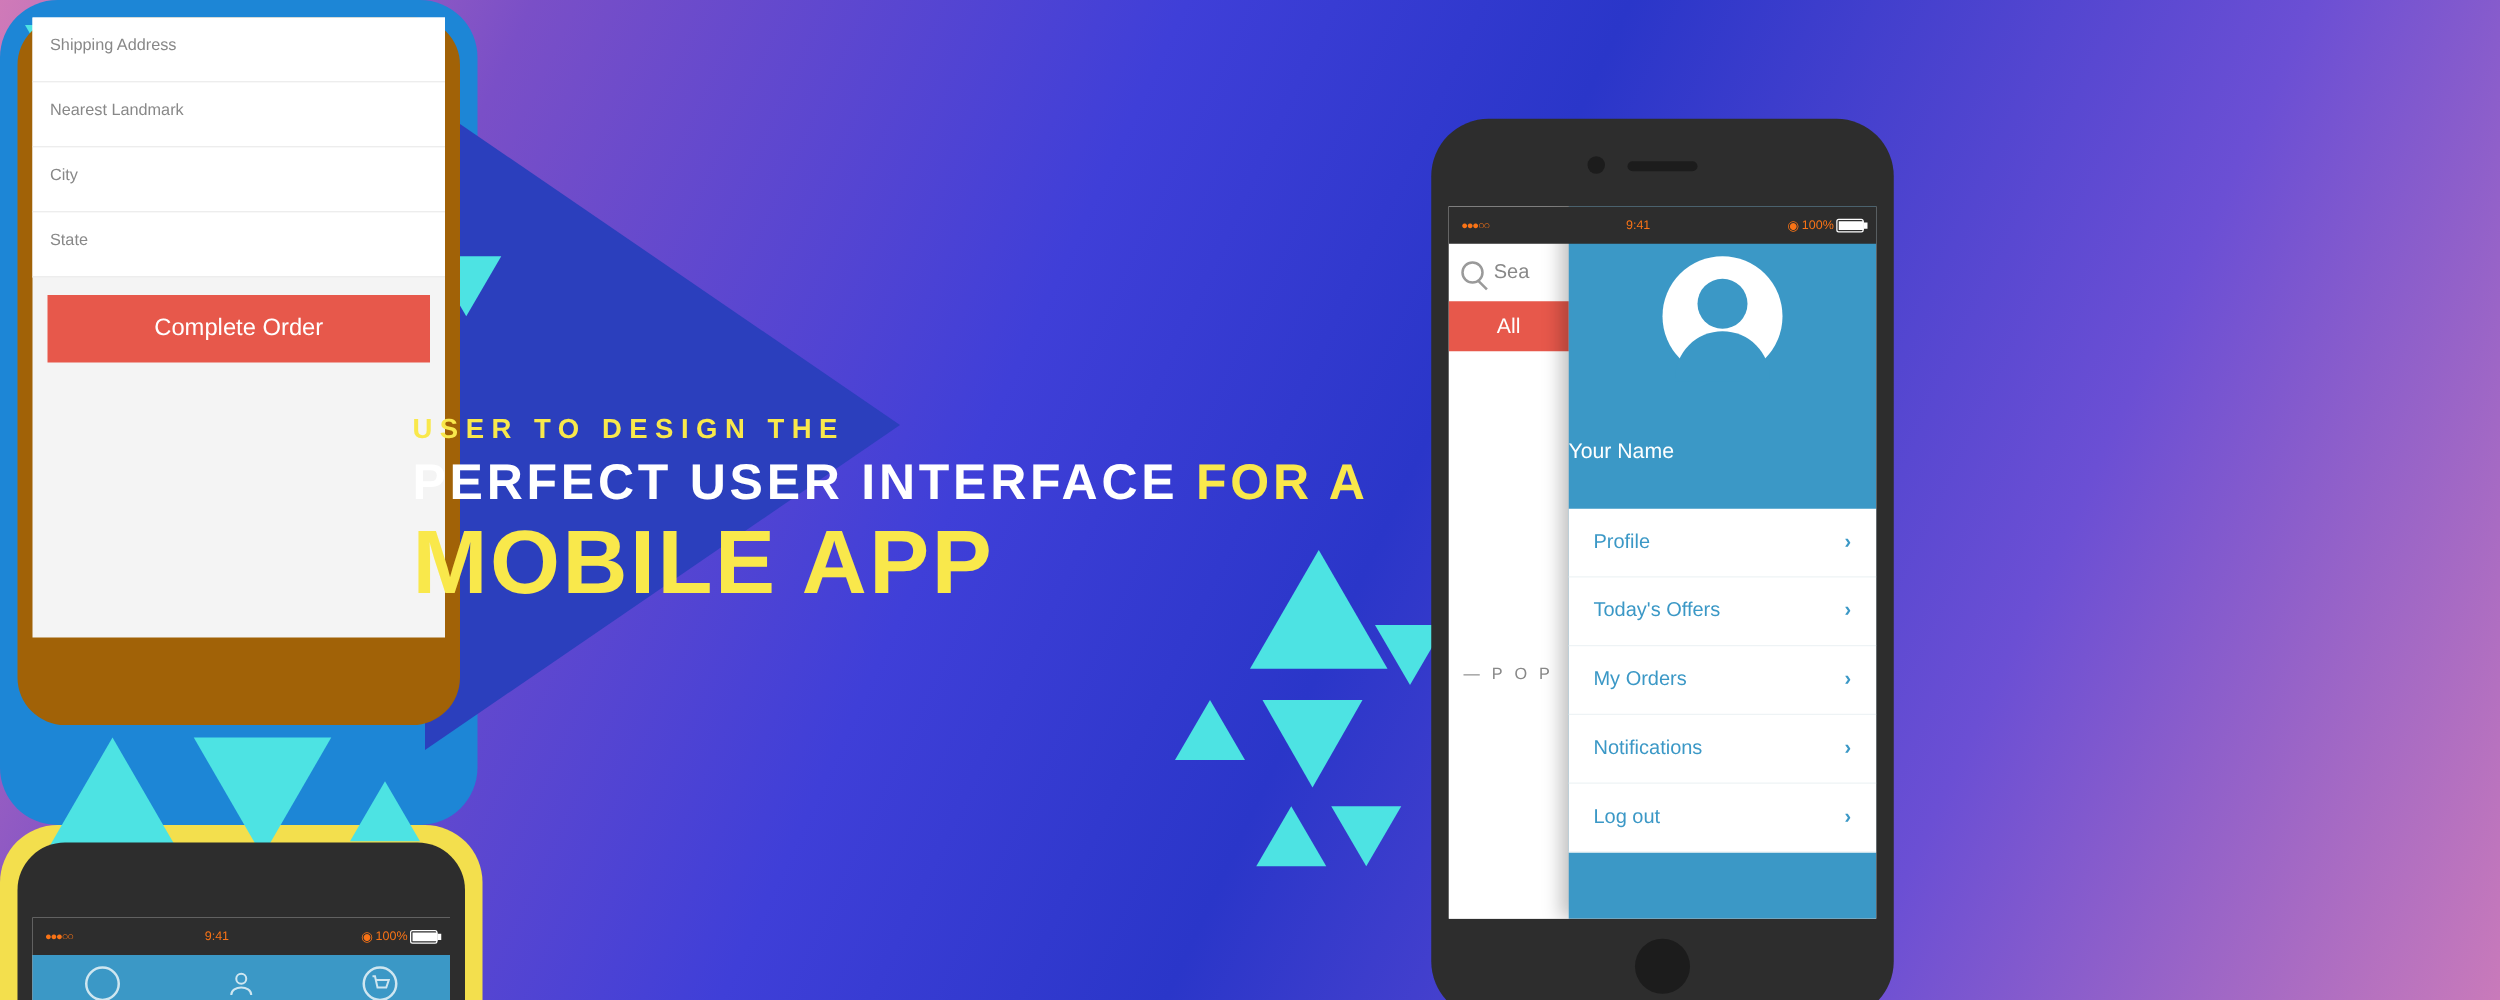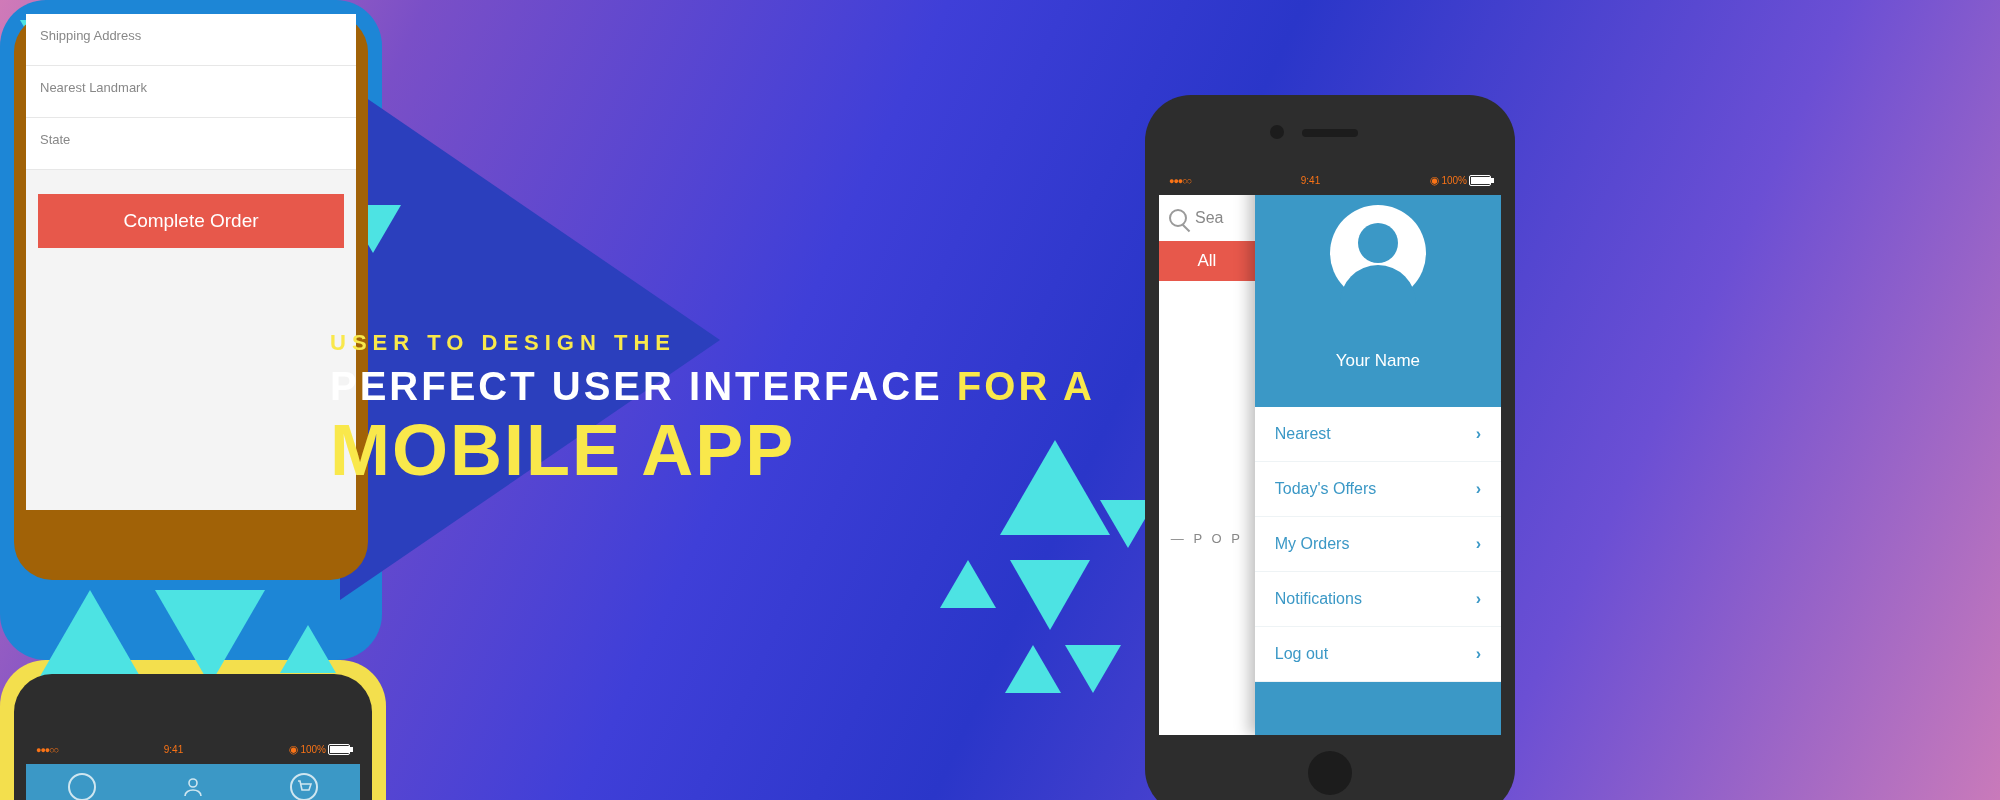--- a/index.html
+++ b/index.html
@@ -40,38 +40,38 @@
 .batt::before{content:"";position:absolute;left:1px;top:1px;bottom:1px;width:100%;background:#fff}
 
 
 #phone1{left:1145px;top:95px;width:370px;height:720px}
 #phone1 .screen{display:flex}
 #phone1 .back-col{width:28%;background:#fff}
 #phone1 .back-search{display:flex;align-items:center;padding:14px 10px;gap:8px;color:#888;font-size:16px}
 #phone1 .back-tab{background:#e7584b;color:#ffffff;text-align:center;padding:10px 0;font-size:17px}
 #phone1 .pop{color:#888;font-size:13px;letter-spacing:3px;margin-top:250px;text-align:center}
 #phone1 .drawer{width:72%;background:#3b98c6;color:#fff;box-shadow:-6px 0 14px rgba(0,0,0,.25)}
-#phone1 .avatar-wrap{text-align:center;padding:40px 0 20px}
+#phone1 .avatar-wrap{text-align:left;padding:40px 0 20px}
 #phone1 .avatar{width:96px;height:96px;border-radius:50%;background:#fff;margin:0 auto;display:flex;align-items:center;justify-content:center}
 #phone1 .avatar-inner{width:40px;height:40px;border-radius:50%;background:#3b98c6;position:relative;margin-top:-20px}
 #phone1 .avatar-inner::after{content:"";position:absolute;top:42px;left:-18px;width:76px;height:40px;border-radius:40px 40px 0 0;background:#3b98c6}
 #phone1 .uname{font-size:17px;margin-top:50px}
 #phone1 .menu{background:#fff;margin-top:16px}
 #phone1 .mi{display:flex;justify-content:space-between;align-items:center;padding:18px 20px;color:#3b98c6;font-size:16px;border-bottom:1px solid #eef3f5}
 #phone1 .chev{color:#3b98c6;font-weight:700}
 
 
 #phone2{left:1550px;top:-210px;width:382px;height:660px;background:#1d86d6;padding:14px 14px 80px 14px;border-radius:46px}
 #phone2 .inner{background:#a16207;border-radius:38px;padding:0 12px 70px;height:100%;position:relative}
 #phone2 .screen{background:#f4f4f4;height:100%}
 #phone2 .home-btn{bottom:12px;background:#0c0c0c}
 #phone2 .fld{background:#fff;padding:14px 14px 22px;font-size:13px;color:#888;border-bottom:1px solid #e7e7e7}
 #phone2 .chk{font-size:12px;color:#5f8f5f;padding:12px 14px}
 #phone2 .chk::before{content:"✔ ";color:#3fa536}
-#phone2 .btn{background:#e7584b;color:#fff;text-align:center;padding:16px;font-size:19px;margin:24px 12px}
+#phone2 .btn{background:#e7584b;color:#fff;text-align:center;padding:16px;font-size:19px;margin:14px 12px}
 
 
 #phone3{left:1548px;top:462px;width:386px;height:620px;background:#f3df4d;padding:14px 14px 80px;border-radius:46px}
 #phone3 .inner{background:#2d2d2d;border-radius:38px;padding:60px 12px 0;height:100%;position:relative}
 #phone3 .screen{background:#fff;height:100%}
 #phone3 .topbar{background:#3b98c6;height:46px;display:flex;align-items:center;justify-content:space-around;color:#fff}
 #phone3 .topbar .ico{width:28px;height:28px;border:2px solid #cfe6f0;border-radius:50%;position:relative;display:flex;align-items:center;justify-content:center}
 
 .mag{width:18px;height:18px;border:2px solid #9a9a9a;border-radius:50%;position:relative}
 .mag::after{content:"";position:absolute;width:10px;height:2px;background:#9a9a9a;bottom:-4px;right:-6px;transform:rotate(45deg)}
@@ -143,21 +143,21 @@
     </div>
     <div class="drawer">
       <div class="avatar-wrap">
         <div class="avatar">
             <div class="avatar-inner"></div>
           </div>
         <div class="uname">Your Name</div>
       </div>
       <div class="menu">
         <div class="mi">
-            <span>Nearest</span>
+            <span>Profile</span>
             <span class="chev">›</span>
           </div>
         <div class="mi">
             <span>Today's Offers</span>
             <span class="chev">›</span>
           </div>
         <div class="mi">
             <span>My Orders</span>
             <span class="chev">›</span>
           </div>
@@ -173,20 +173,21 @@
     </div>
   </div>
   <div class="home-btn"></div>
 </div>
 
 <div id="phone2">
   <div class="inner">
     <div class="screen">
       <div class="fld">Shipping Address</div>
       <div class="fld">Nearest Landmark</div>
+      <div class="fld">City</div>
       <div class="fld">State</div>
       <div class="btn">Complete Order</div>
     </div>
     <div class="home-btn"></div>
   </div>
 </div>
 
 <div id="phone3">
   <div class="inner">
     <div class="speaker" style="top:28px"></div>

